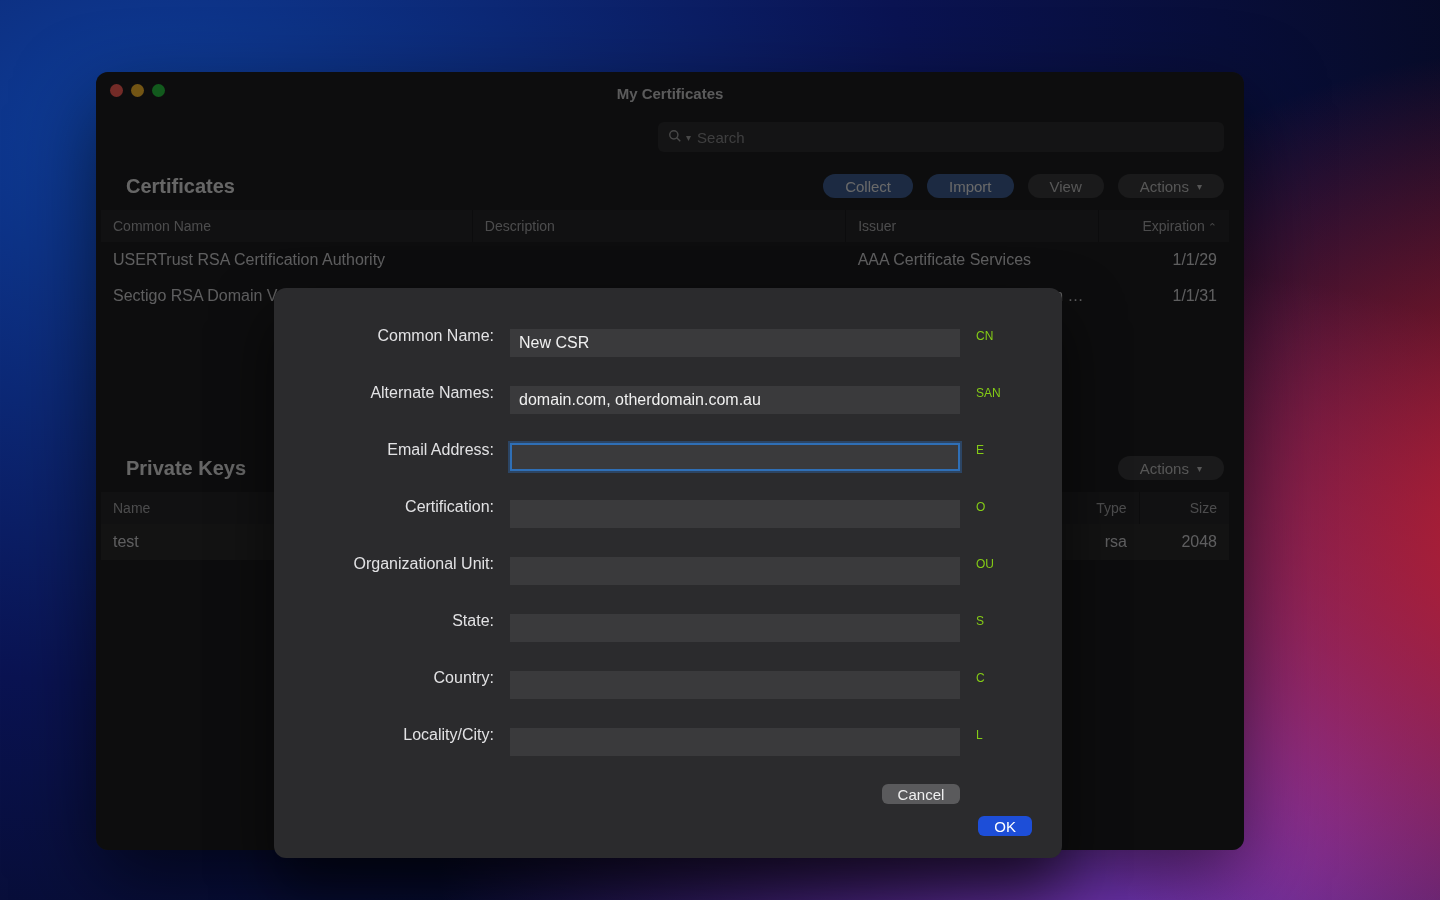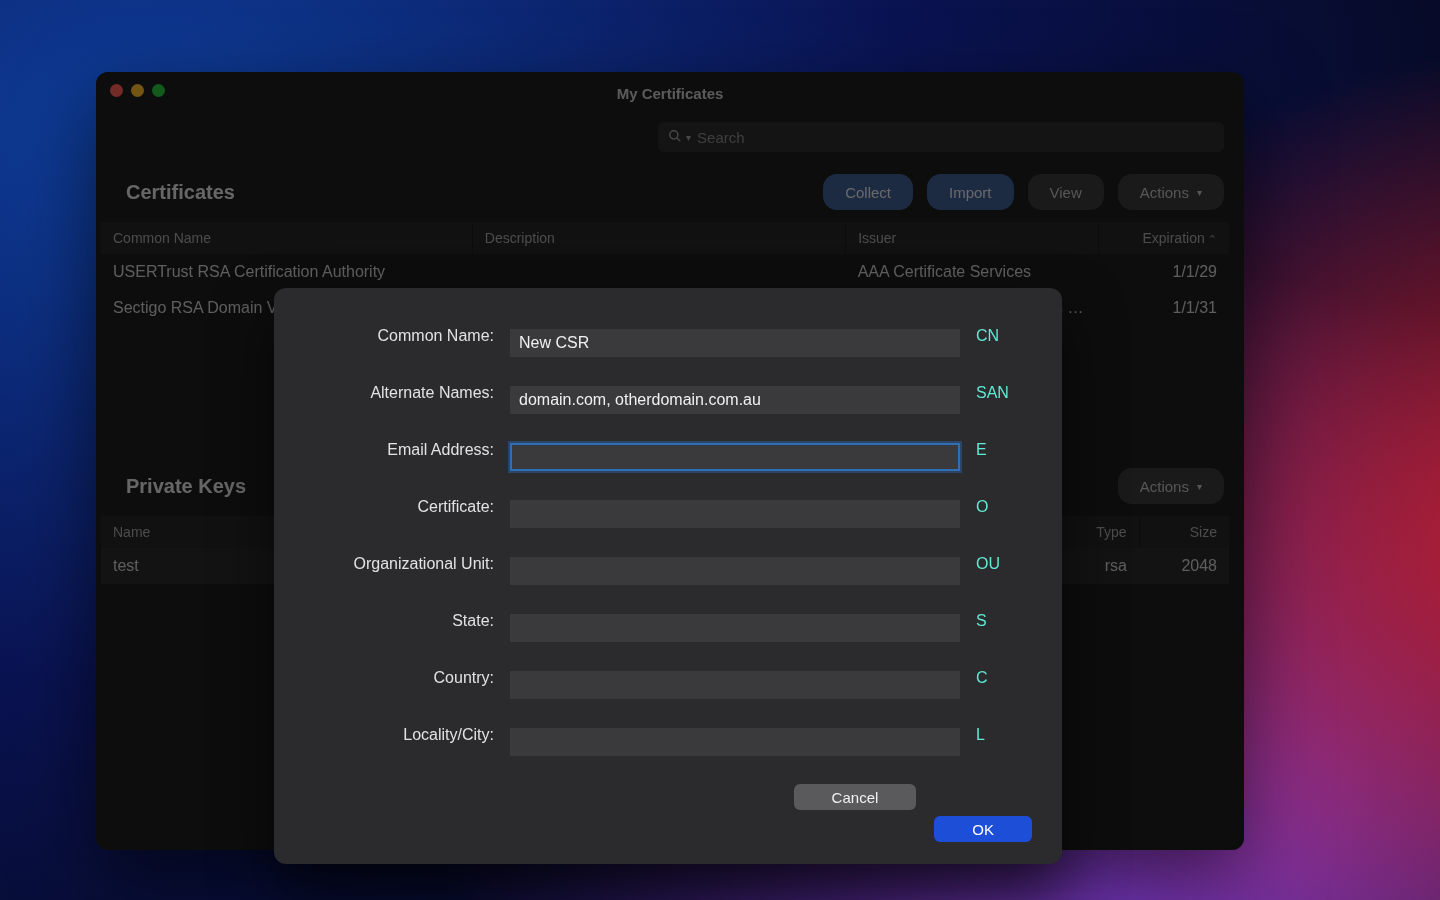--- a/index.html
+++ b/index.html
@@ -81,21 +81,21 @@
   
   .section-row {
     display: flex; align-items: center;
     padding: 6px 20px 12px 30px;
   }
   .section-title {
     font-size: 20px; font-weight: 600; color: #e3e3e3;
     flex: 1;
   }
   .btn {
-    height: 36px; padding: 0 22px;
+    height: 24px; padding: 0 22px;
     border-radius: 14px;
     font-size: 15px; font-weight: 500;
     display: inline-flex; align-items: center; justify-content: center;
     margin-left: 14px;
     border: none; cursor: pointer;
     color: #e8e8e8;
   }
   .btn.primary { background: #3e5e93; }
   .btn.muted   { background: #3a3a3c; color: #bfbfbf; }
   .btn .chev   { margin-left: 8px; font-size: 10px; color: #bfbfbf; }
@@ -154,28 +154,28 @@
     padding: 0 8px;
     color: #f0f0f0; font-size: 16px;
     outline: none;
     margin-top: 15px;
   }
   .form-row input.focused {
     border: 2px solid #2f6fb6;
     box-shadow: 0 0 0 2px rgba(47,111,182,0.4);
   }
   .form-row .suffix {
-    font-size: 16px; color: #5eead4;
+    font-size: 12px; color: #84cc16;
   }
   .sheet-buttons {
     display: flex; justify-content: flex-end; gap: 18px;
     margin-top: 28px;
   }
   .sheet-buttons .btn {
-    height: 26px; border-radius: 6px; padding: 0 38px; margin: 0;
+    height: 20px; border-radius: 6px; padding: 0 16px; margin: 0;
   }
   .sheet-buttons .btn.muted { background: #5a5a5c; color: #f0f0f0; }
   .sheet-buttons .btn.ok    { background: #1d4ed8; color: #fff; margin-top: 32px; }
 
 </style>
 </head>
 <body>
 
 <div class="wallpaper"></div>
 
@@ -299,21 +299,21 @@
         <label>Alternate Names:</label>
         <input type="text" value="domain.com, otherdomain.com.au" style="">
         <span class="suffix">SAN</span>
       </div>
       <div class="form-row">
         <label>Email Address:</label>
         <input type="text" class="focused" value="" style="">
         <span class="suffix">E</span>
       </div>
       <div class="form-row">
-        <label>Certificate:</label>
+        <label>Certification:</label>
         <input type="text" value="" style="">
         <span class="suffix">O</span>
       </div>
       <div class="form-row">
         <label>Organizational Unit:</label>
         <input type="text" value="" style="">
         <span class="suffix">OU</span>
       </div>
       <div class="form-row">
         <label>State:</label>

